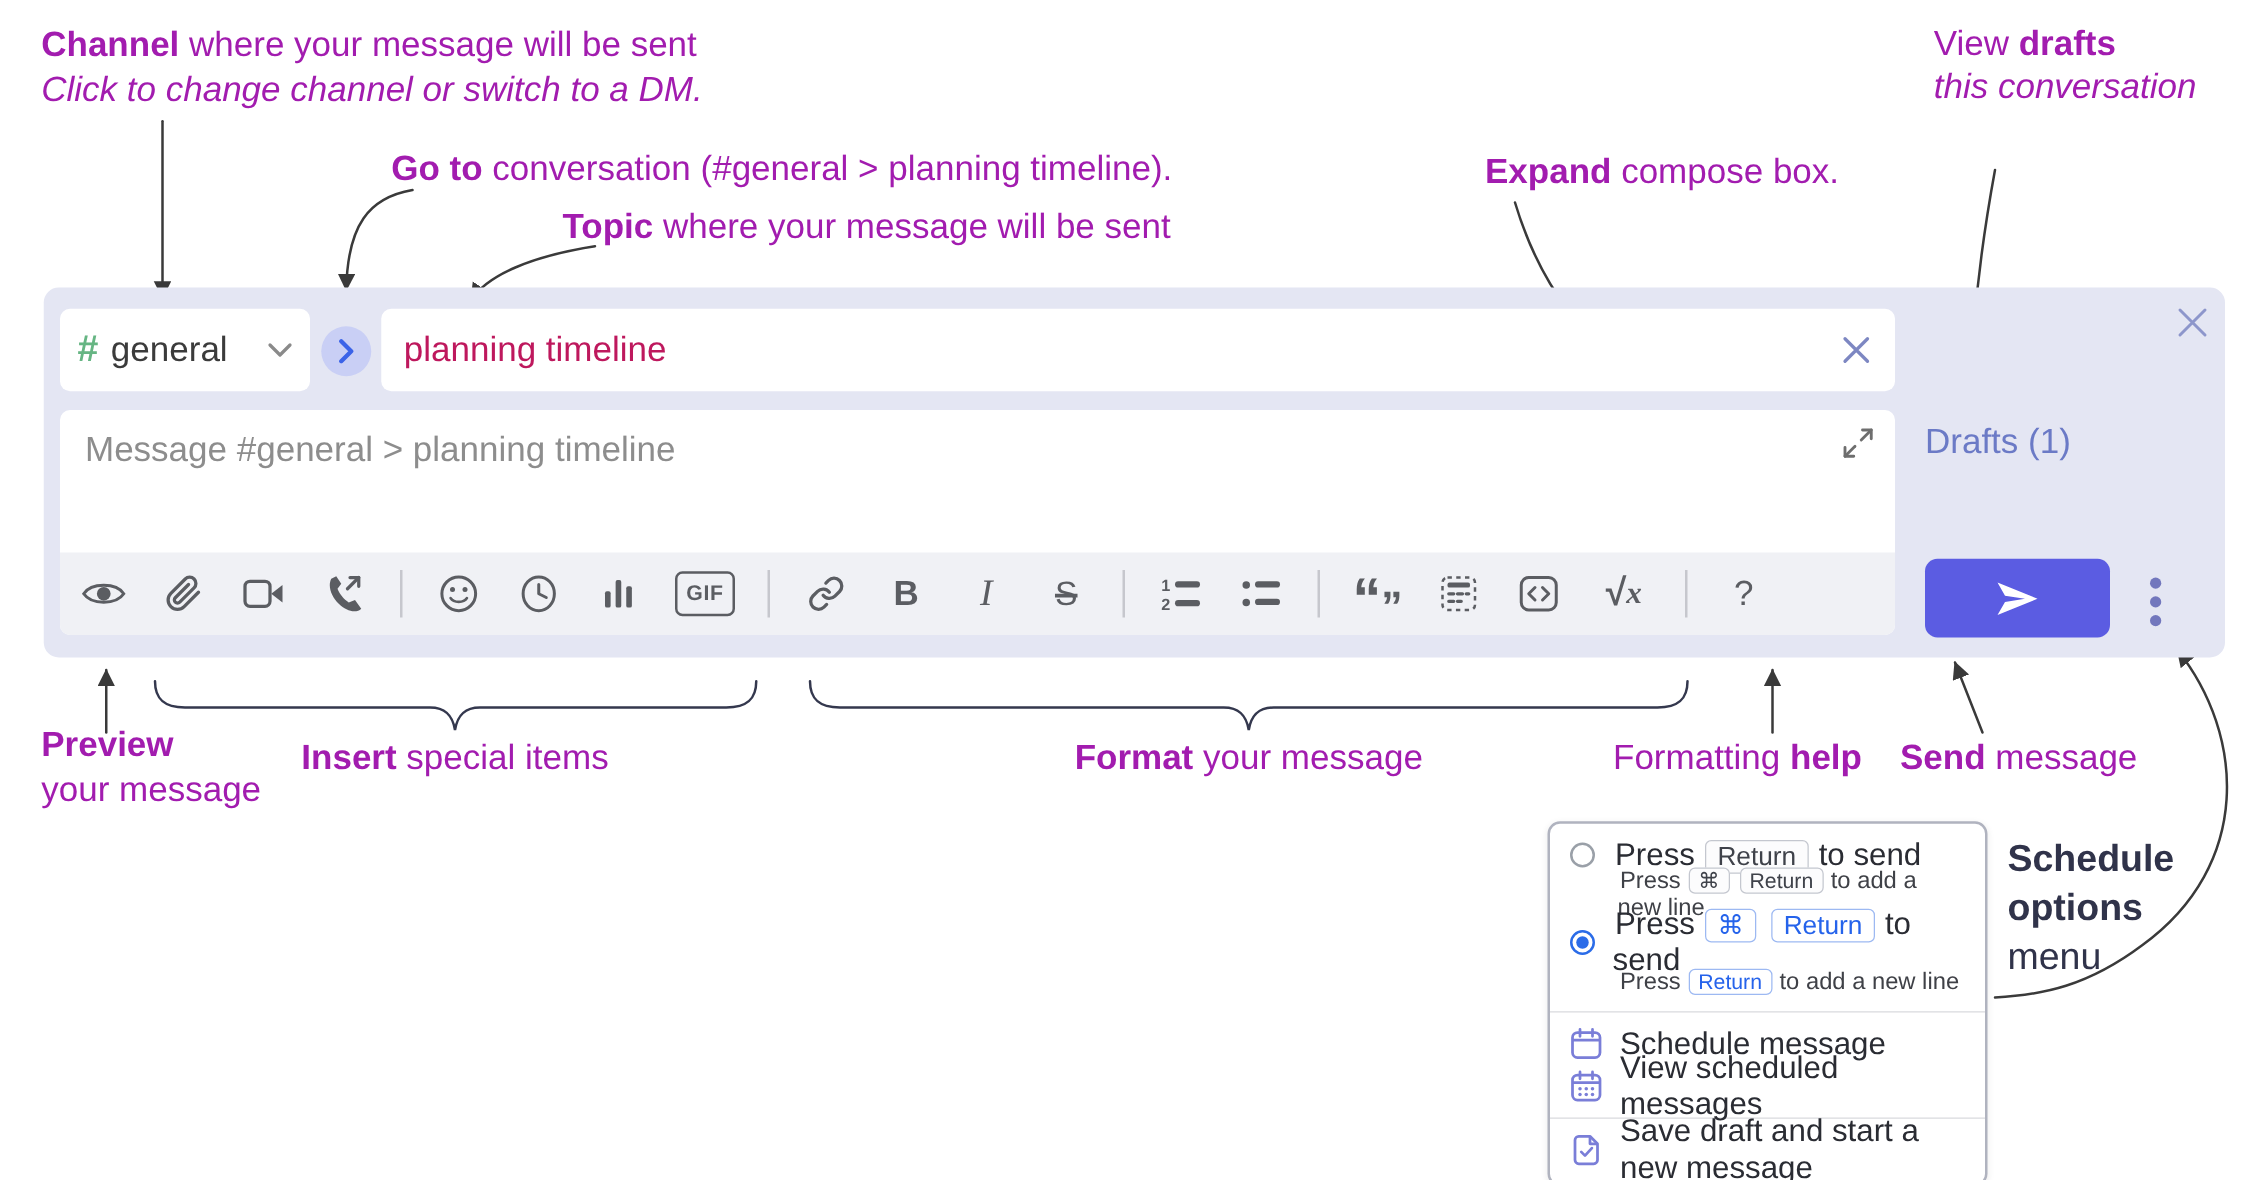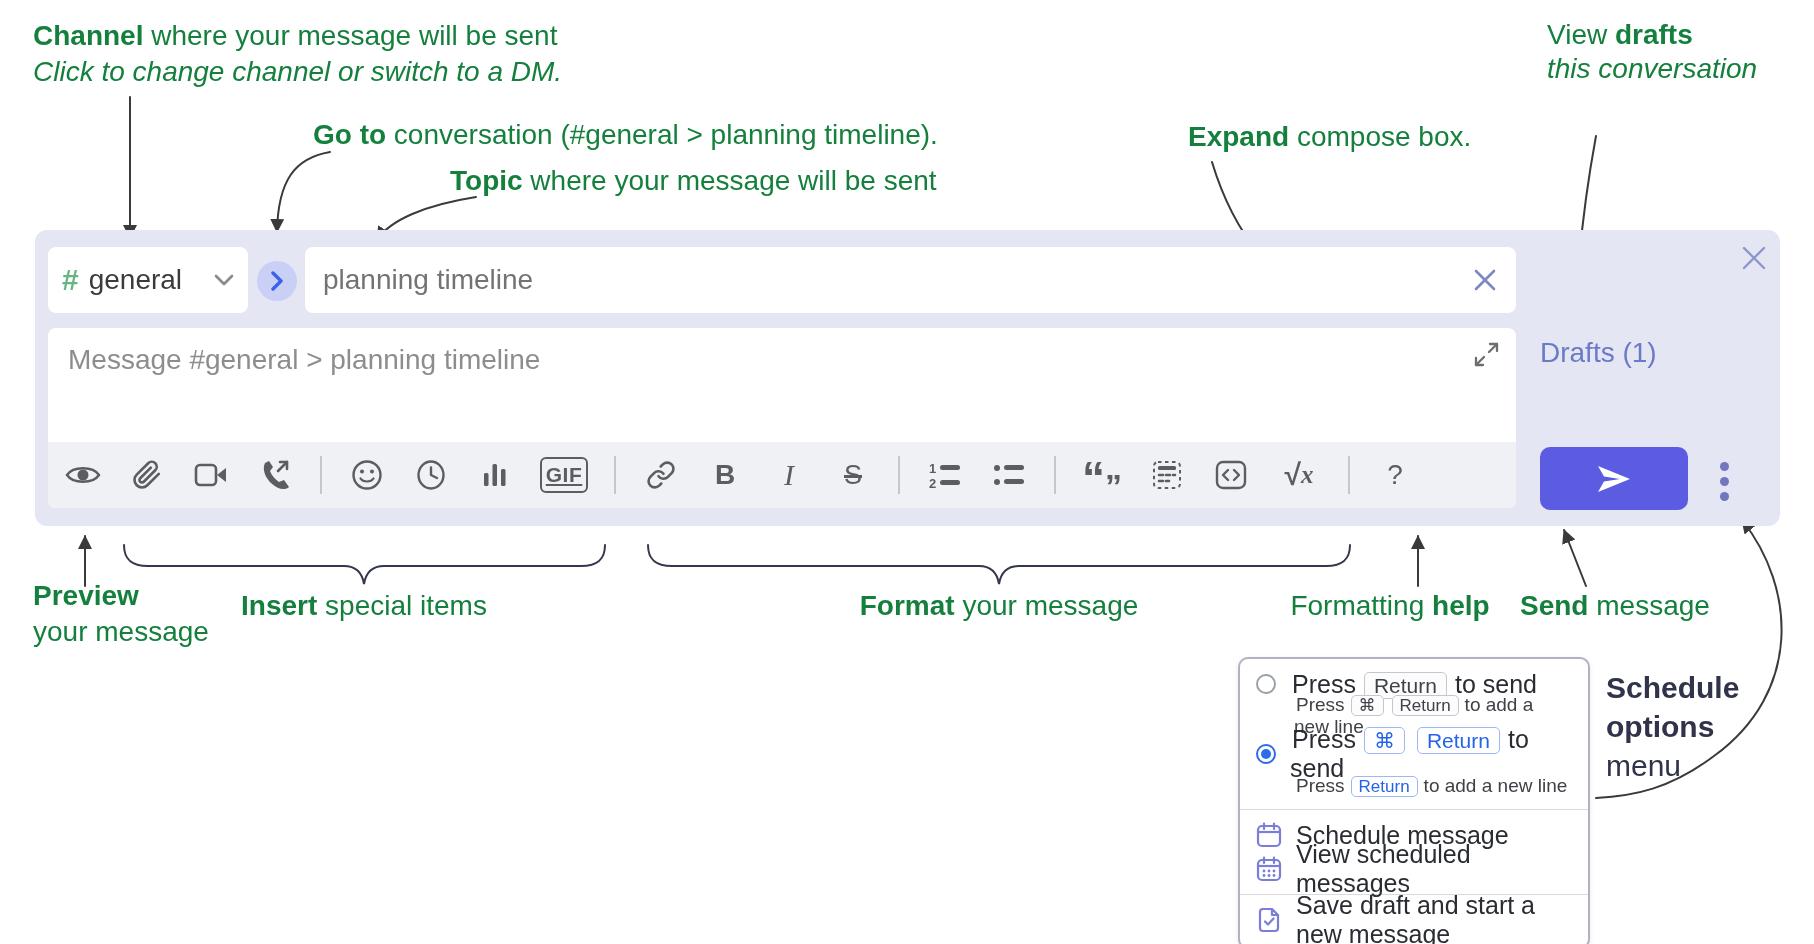--- a/index.html
+++ b/index.html
@@ -2,50 +2,50 @@
 <html><head>
 <meta charset="utf-8">
 <style>
   html,body{margin:0;padding:0;background:#fff;}
   .stage{position:relative;width:1814px;height:944px;background:#fff;
          font-family:"Liberation Sans","DejaVu Sans",sans-serif;color:#30334a;overflow:hidden;}
   .abs{position:absolute;}
   svg{display:block;}
 
   
-  .note{position:absolute;font-size:28px;line-height:36px;color:#15803d;white-space:nowrap;}
+  .note{position:absolute;font-size:28px;line-height:36px;color:#a21caf;white-space:nowrap;}
   .note b{font-weight:700;}
   .note .it{font-style:italic;text-align:right;}
   .ctr{transform:translateX(-50%);text-align:left;}
 
   
   .compose{position:absolute;left:35px;top:230px;width:1745px;height:296px;
            background:#e4e6f3;border-radius:12px;}
   .whitebox{position:absolute;background:#fff;border-radius:8px;}
   .chan{left:13px;top:17px;width:200px;height:66px;display:flex;align-items:center;padding:0 14px;box-sizing:border-box;gap:10px;}
   .chan .hash{color:#66b583;font-weight:700;font-size:30px;}
   .chan .cname{font-size:28px;color:#3b3b3b;flex:1;}
   .gobtn{position:absolute;left:222px;top:31px;width:40px;height:40px;border-radius:50%;
          background:#c9cff5;display:flex;align-items:center;justify-content:center;}
   .topic{left:270px;top:17px;width:1211px;height:66px;display:flex;align-items:center;
-         padding:0 18px;box-sizing:border-box;font-size:28px;color:#737373;}
+         padding:0 18px;box-sizing:border-box;font-size:28px;color:#be185d;}
   .topic .tval{flex:1;}
   .iconbtn{display:flex;align-items:center;justify-content:center;cursor:default;}
   .closeX{position:absolute;left:1701px;top:10px;width:36px;height:36px;}
   .draftsLink{position:absolute;left:1505px;top:107px;font-size:28px;color:#6b7ac6;}
   .msgbox{left:13px;top:98px;width:1468px;height:180px;overflow:hidden;}
   .placeholder{position:absolute;left:20px;top:16px;font-size:28px;color:#8d8d8d;}
   .expand{position:absolute;right:16px;top:13px;}
   .toolbar{position:absolute;left:0;bottom:0;width:100%;height:66px;background:#f0f1f5;
            display:flex;align-items:center;padding:0 16px;box-sizing:border-box;gap:26px;}
   .ticon{width:38px;height:40px;display:flex;align-items:center;justify-content:center;
          color:#5b5d62;font-size:28px;flex:0 0 auto;}
   .tdiv{width:2px;height:38px;background:#c6c7cd;flex:0 0 auto;}
   .gifbox{width:46px;height:32px;border:2.5px solid #5b5d62;border-radius:6px;
-          font-size:21px;font-weight:700;display:flex;align-items:center;justify-content:center;letter-spacing:.5px;text-decoration:underline;}
+          font-size:17px;font-weight:700;display:flex;align-items:center;justify-content:center;letter-spacing:.5px;}
   .bB{font-weight:700;font-size:28px;}
   .bI{font-family:"Liberation Serif","DejaVu Serif",serif;font-style:italic;font-size:30px;}
   .bS{font-size:27px;text-decoration:line-through;text-decoration-thickness:2.5px;}
   .quote{position:relative;width:40px;height:40px;}
   .quote .q1{position:absolute;left:0;top:-4px;font-size:46px;font-weight:700;}
   .quote .q2{position:absolute;right:0;top:12px;font-size:34px;font-weight:700;}
   .mathic .rt{font-size:30px;font-weight:600;}
   .mathic .vx{font-family:"Liberation Serif","DejaVu Serif",serif;font-style:italic;font-size:25px;font-weight:600;}
   .helpq{font-size:28px;}
   .sendbtn{position:absolute;left:1505px;top:217px;width:148px;height:63px;border-radius:10px;

